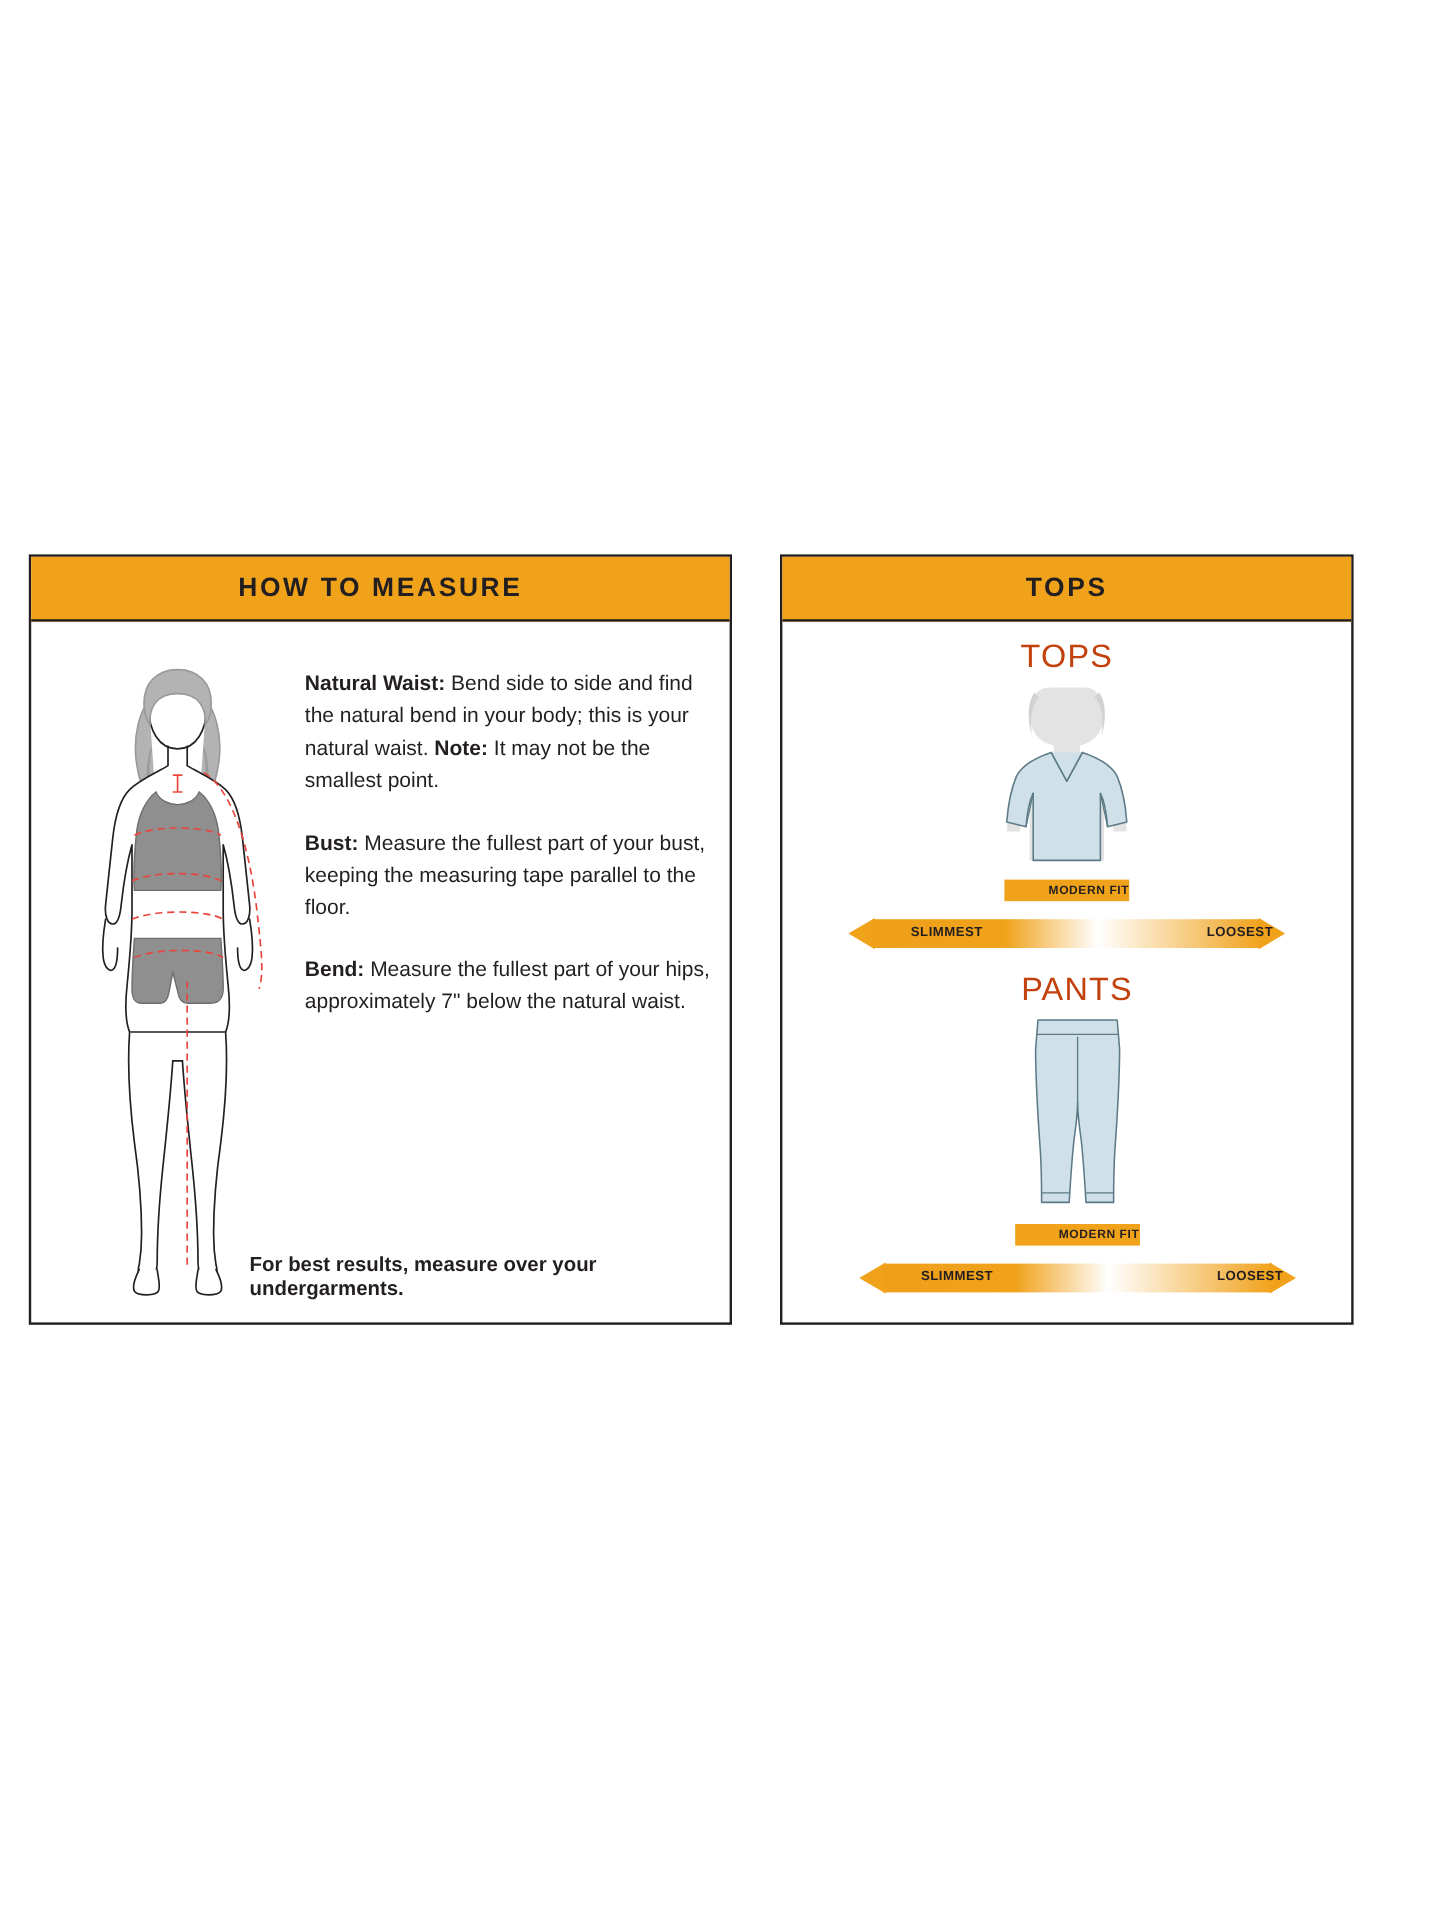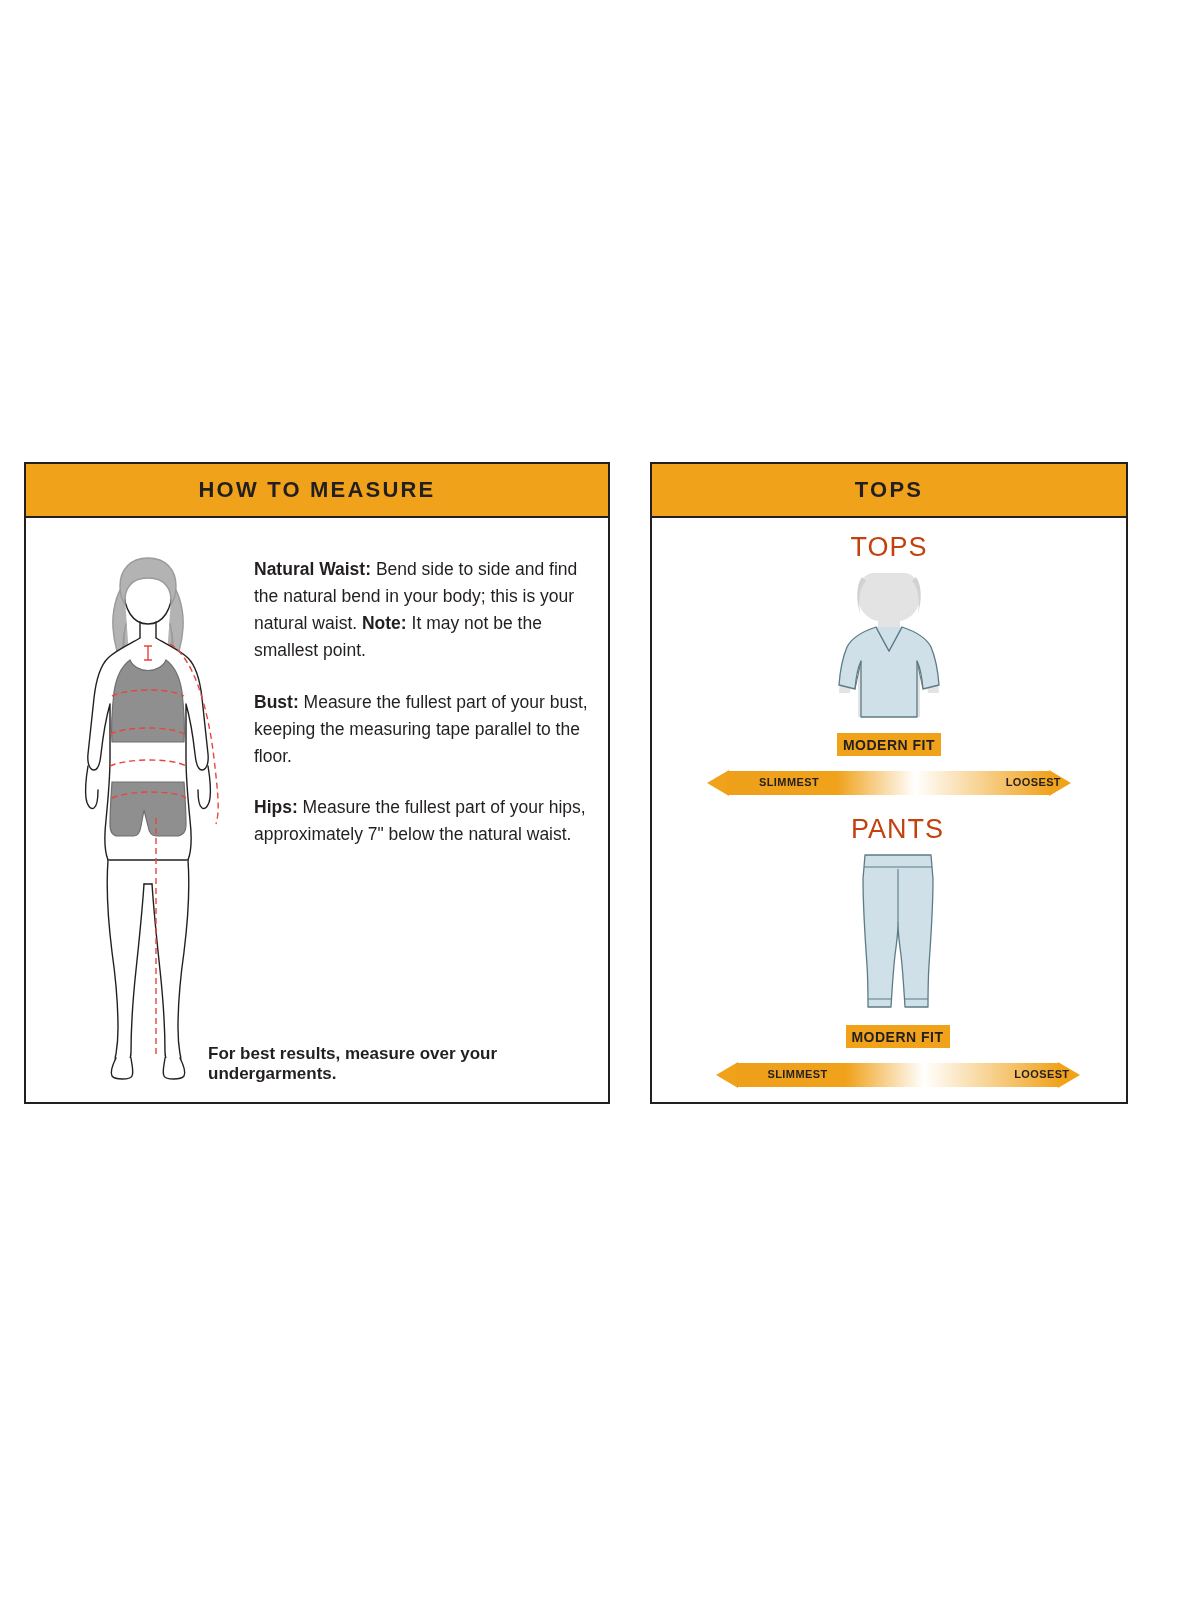--- a/index.html
+++ b/index.html
@@ -107,24 +107,24 @@
   .garment {
     display: flex;
     justify-content: center;
     margin-top: 4px;
   }
   .fit-tag {
     width: 104px;
     margin: 6px auto 0 auto;
     background: #f0a21b;
     color: #231f20;
-    font-size: 14px;
+    font-size: 10px;
     font-weight: bold;
     letter-spacing: 0.5px;
-    text-align: center;
+    text-align: right;
     padding: 4px 0 3px 0;
   }
   .scale-wrap {
     position: relative;
     width: 364px;
     height: 34px;
     margin: 10px auto 0 auto;
   }
   .scale-label {
     position: absolute;
@@ -193,21 +193,21 @@
       </div>
 
       <div class="instructions">
         <p>
           <b>Natural Waist:</b><span> Bend side to side and find the natural bend in your body; this is your natural waist. </span><b>Note:</b><span> It may not be the smallest point.</span>
         </p>
         <p>
           <b>Bust:</b><span> Measure the fullest part of your bust, keeping the measuring tape parallel to the floor.</span>
         </p>
         <p>
-          <b>Hips:</b><span> Measure the fullest part of your hips, approximately 7" below the natural waist.</span>
+          <b>Bend:</b><span> Measure the fullest part of your hips, approximately 7" below the natural waist.</span>
         </p>
       </div>
 
       <div class="footnote">For best results, measure over your undergarments.</div>
     </div>
   </section>
 
   <section class="panel" id="panel-fits">
     <div class="panel-header">TOPS</div>
 

